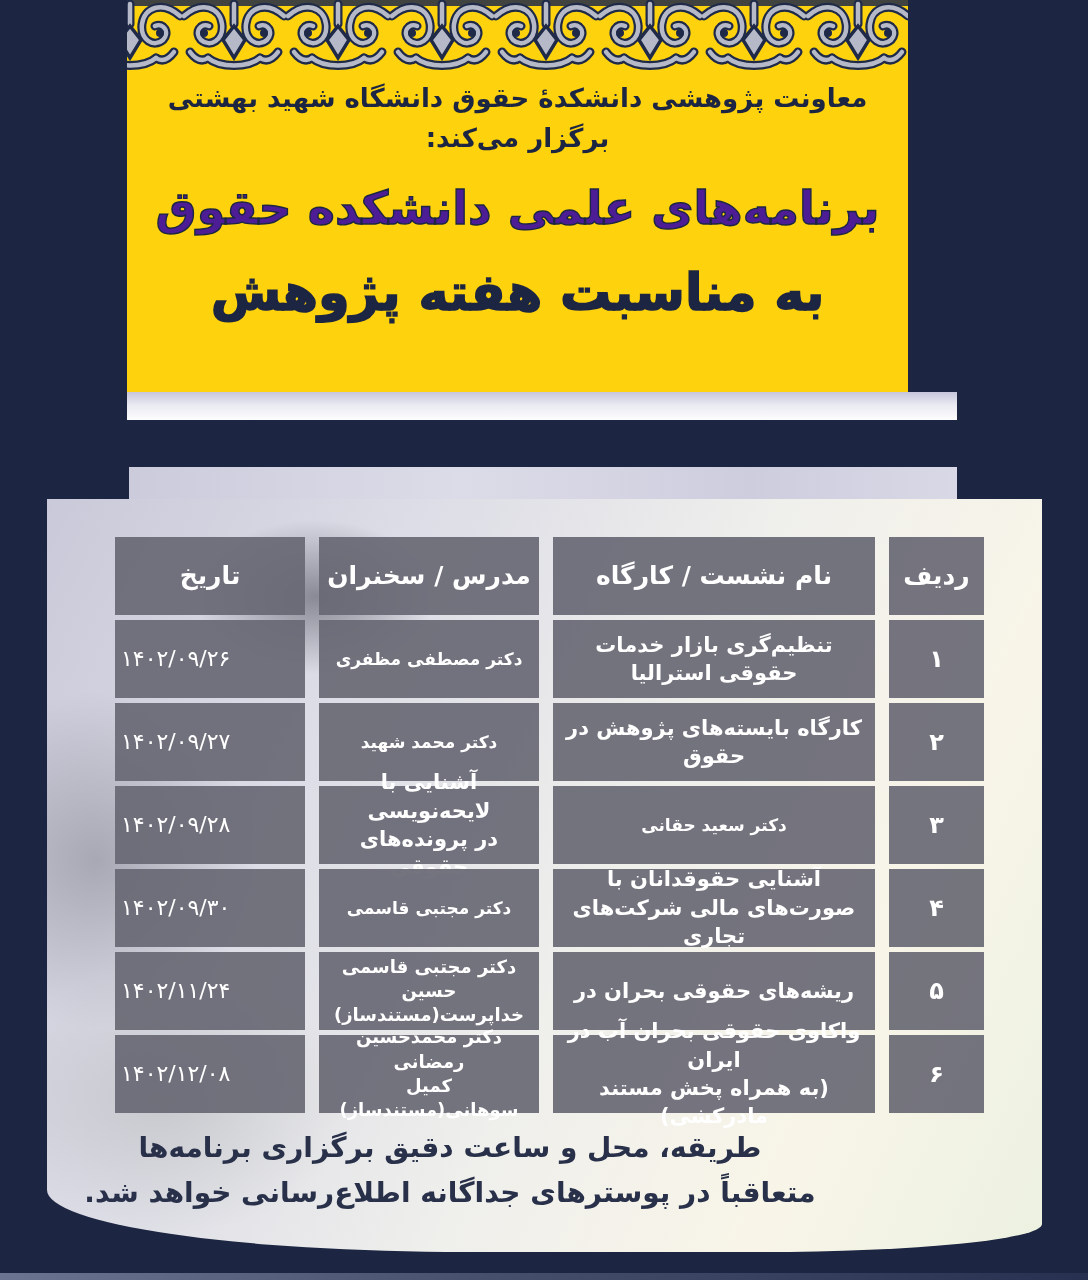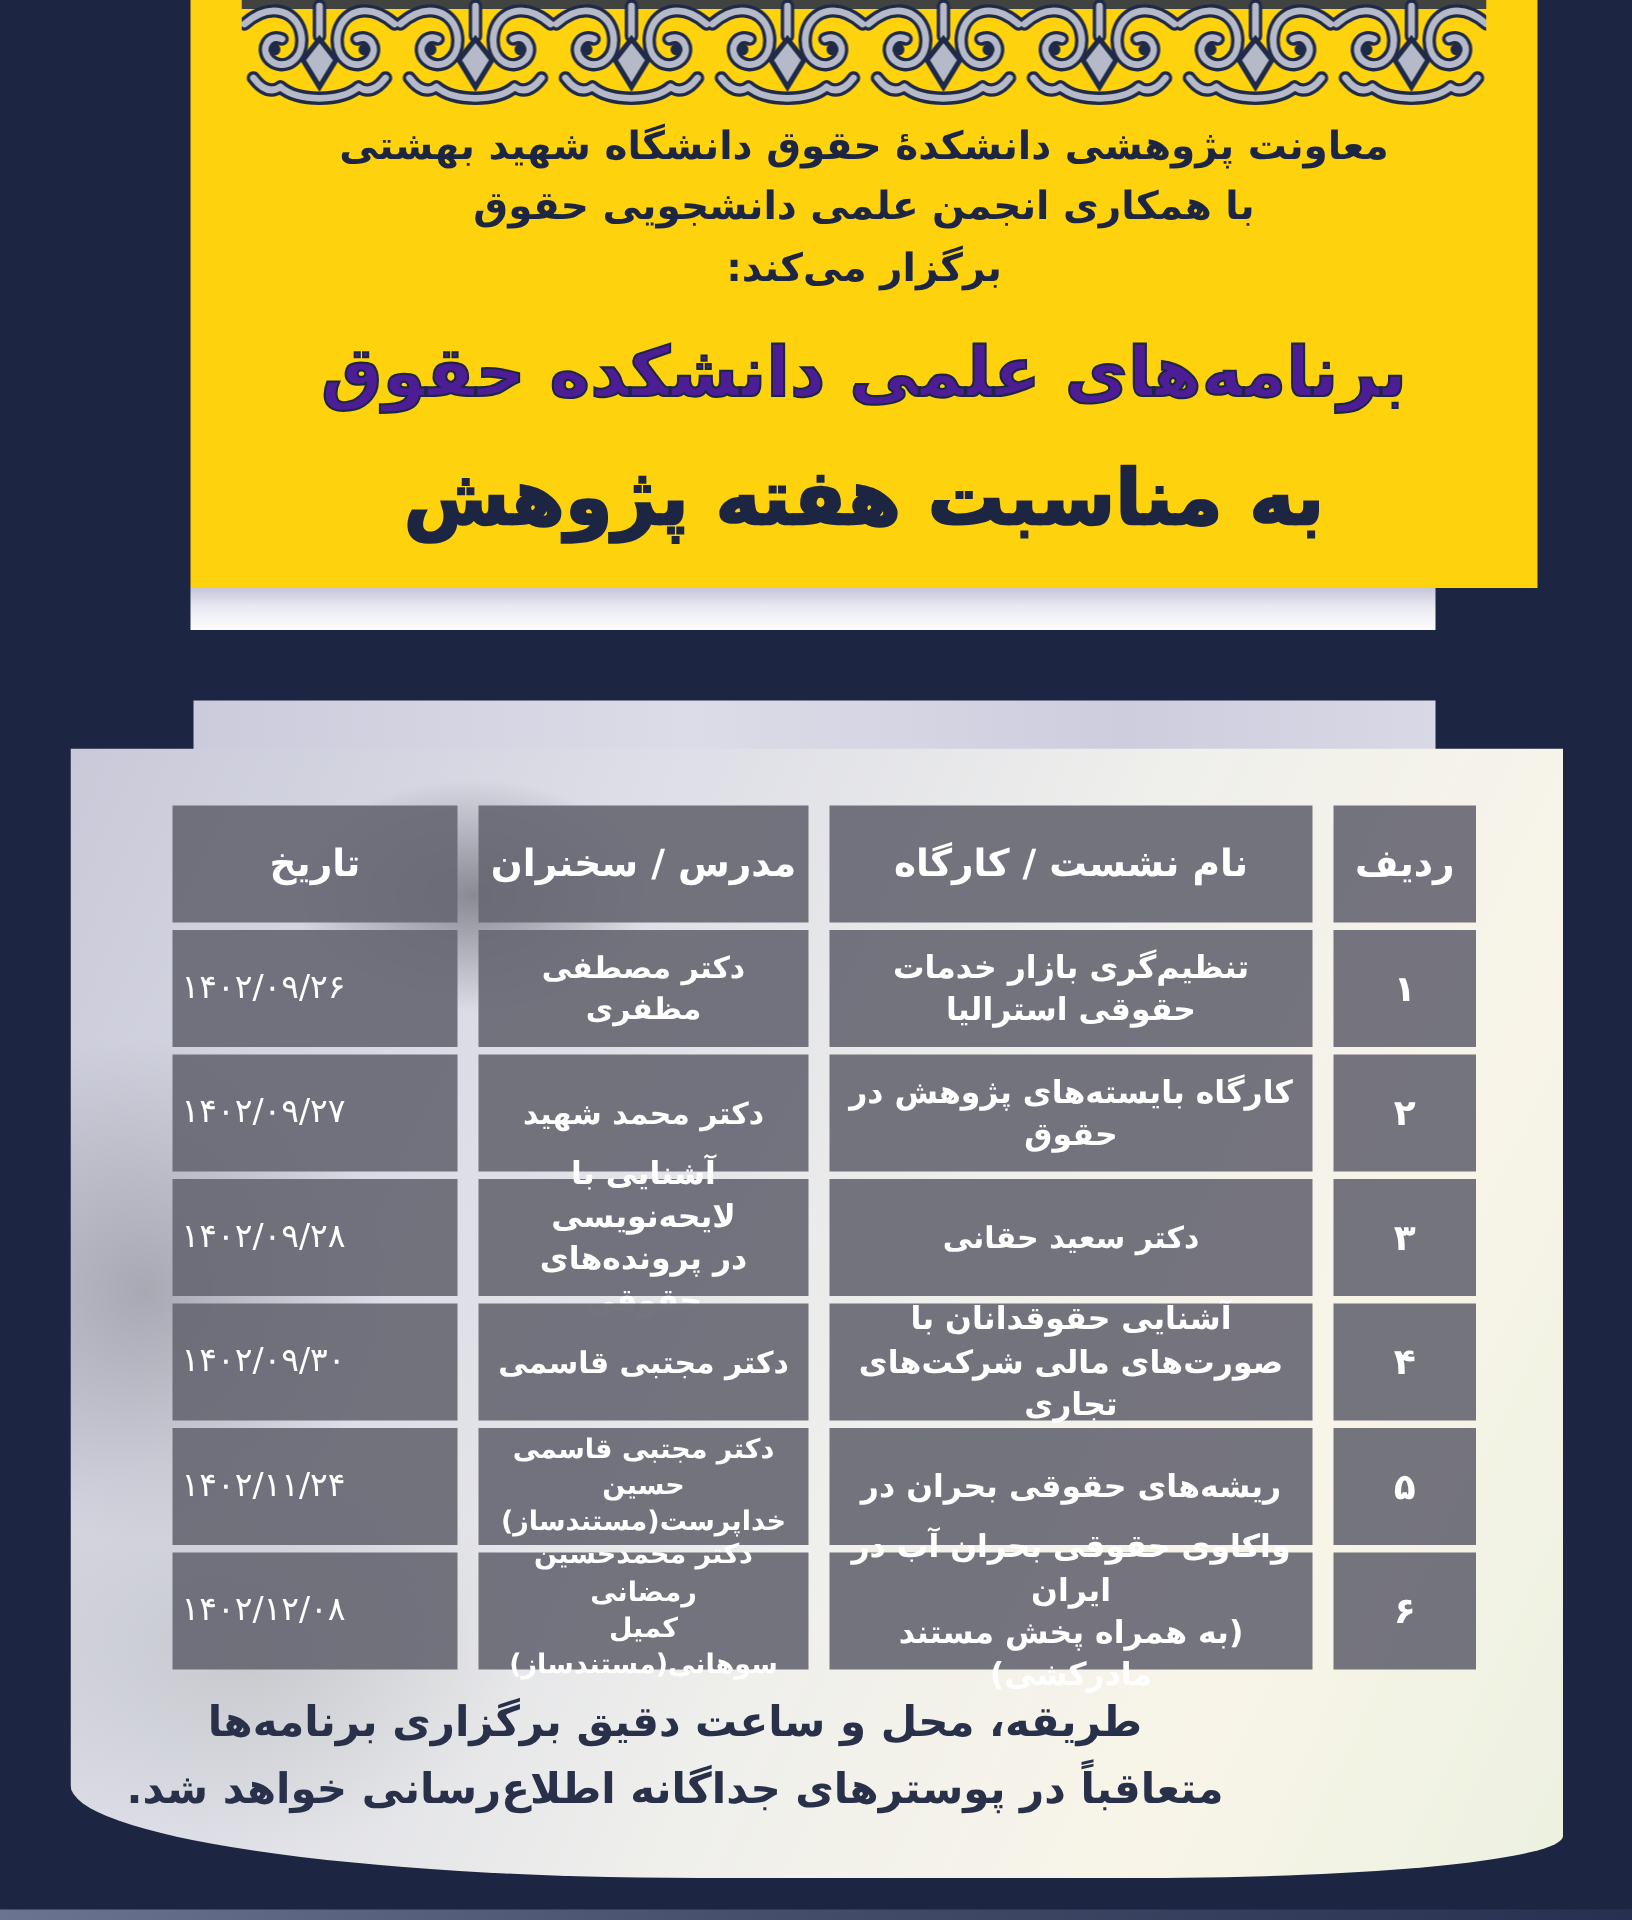--- a/index.html
+++ b/index.html
@@ -4,21 +4,21 @@
 <style>
   html,body{margin:0;padding:0;}
   body{
     width:1088px;height:1280px;position:relative;overflow:hidden;
     background:#1c2541;
     font-family:"DejaVu Sans", sans-serif;
     direction:rtl;
   }
   
   .banner{
-    position:absolute;left:127px;top:0;width:898px;height:392px;
+    position:absolute;left:127px;top:0;width:781px;height:392px;
     background:#ffd20e;text-align:center;box-sizing:border-box;
     padding-top:78px;
   }
   .ornament{position:absolute;top:0;left:0;width:100%;height:72px;overflow:hidden;}
   .banner-line{
     color:#1c2541;font-weight:700;font-size:26px;line-height:1.55;margin:0;
   }
   .banner-title1{
     color:#4c1d95;font-weight:800;font-size:46px;line-height:1.2;margin-top:22px;
     -webkit-text-stroke:1.4px #1c2541;white-space:nowrap;
@@ -56,21 +56,21 @@
   }
   .cell{
     background:rgba(104,104,116,.92);
     color:#ffffff;display:flex;flex-direction:column;
     align-items:center;justify-content:center;
     text-align:center;line-height:1.35;box-sizing:border-box;padding:2px 6px;
   }
   .cell.head{font-size:25px;font-weight:700;}
   .cell.num{font-size:24px;font-weight:700;}
   .cell.session{font-size:21px;font-weight:700;}
-  .cell.speaker{font-size:20px;font-weight:700;}
+  .cell.speaker{font-size:17px;font-weight:700;}
   .cell.speaker.two{font-size:18px;}
   .cell.date{font-size:22px;font-weight:400;letter-spacing:2px;align-items:flex-end;}
   .cell .l2:empty{display:none;}
   
   .footer-note{
     position:absolute;left:47px;top:1126px;width:806px;
     text-align:center;color:#28304a;font-size:28px;font-weight:700;line-height:1.6;
   }
   .bottom-strip{
     position:absolute;left:0;bottom:0;width:100%;height:7px;
@@ -105,21 +105,20 @@
           <circle cx="22" cy="33" r="4" fill="#1f2a48"></circle>
           <circle cx="82" cy="33" r="4" fill="#1f2a48"></circle>
         </pattern>
       </defs>
       <rect x="0" y="0" width="830" height="6" fill="#1f2a48" opacity="0.85"></rect>
       <rect x="0" y="0" width="830" height="70" fill="url(#orn)"></rect>
     </svg>
   </div>
 
   <p class="banner-line">معاونت پژوهشی دانشکدهٔ حقوق دانشگاه شهید بهشتی</p>
-  <p class="banner-line">با همکاری انجمن علمی دانشجویی حقوق</p>
   <p class="banner-line">برگزار می‌کند:</p>
   <div class="banner-title1">برنامه‌های علمی دانشکده حقوق</div>
   <div class="banner-title2">به مناسبت هفته پژوهش</div>
 </div>
 <div class="banner-bottom-strip"></div>
 
 <div class="panel-step"></div>
 <div class="panel-main"></div>
 
 <div class="schedule">

